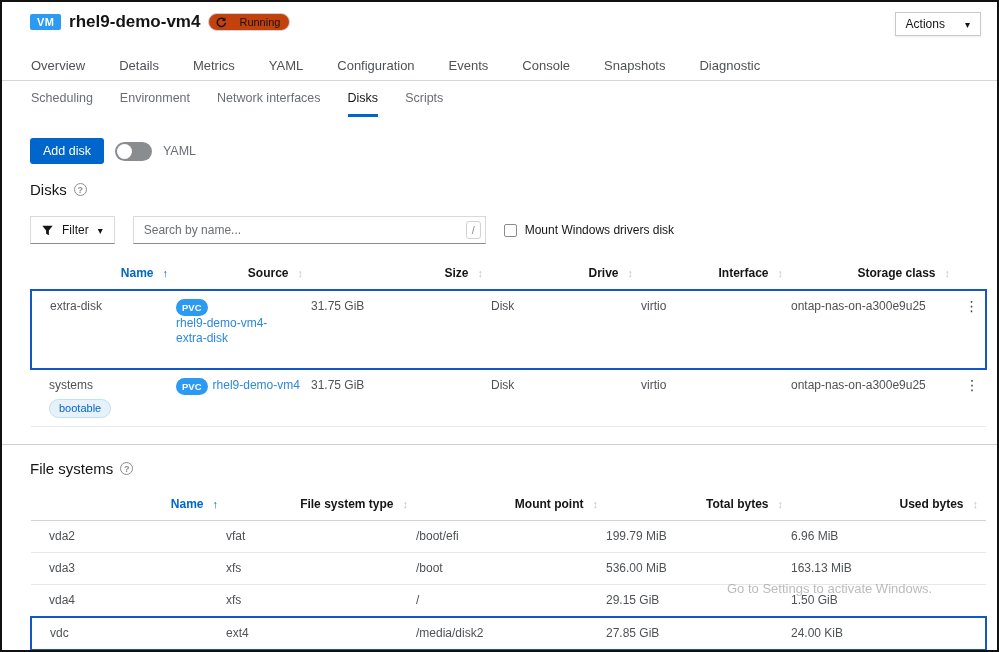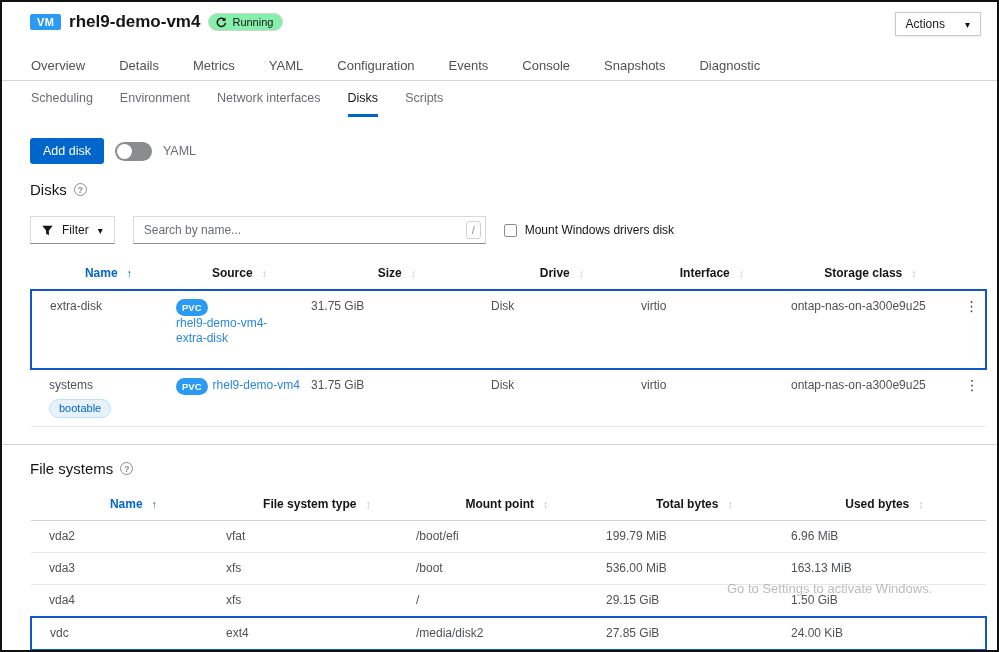--- a/index.html
+++ b/index.html
@@ -9,21 +9,21 @@
   .frame {
     position:relative; width:999px; height:652px;
     border:2px solid #111; background:#fff; overflow:hidden;
   }
 
   
   .vm-header { display:flex; justify-content:space-between; align-items:flex-start; padding:10px 16px 0 28px; height:48px; }
   .title-group { display:flex; align-items:center; gap:8px; }
   .kind-badge { background:var(--badge-blue,#2b9af3); color:#fff; font-size:11px; font-weight:700; padding:2px 7px; border-radius:2px; letter-spacing:.3px; }
   .vm-title { font-size:17px; font-weight:700; color:#151515; }
-  .status-badge { display:inline-flex; align-items:center; gap:5px; border:1px solid #d2d2d2; border-radius:11px; padding:2px 9px 2px 7px; font-size:11px; color:#151515; background:#86efac; }
+  .status-badge { display:inline-flex; align-items:center; gap:12px; border:1px solid #d2d2d2; border-radius:11px; padding:2px 9px 2px 7px; font-size:11px; color:#151515; background:#c2410c; }
   .actions-btn { display:inline-flex; align-items:center; gap:20px; border:1px solid #c9c9c9; background:#fff; font-family:inherit; font-size:12px; color:#151515; padding:4px 10px; cursor:pointer; box-shadow:0 1px 2px rgba(0,0,0,.08); }
   .actions-btn .caret { font-size:10px; color:#151515; }
 
   
   .tabs { display:flex; align-items:center; gap:34px; height:31px; padding-left:29px; border-bottom:1px solid #d6d6d6; }
   .tab { font-size:13px; color:#4f5255; cursor:pointer; white-space:nowrap; }
   .subtabs { display:flex; align-items:flex-end; gap:27px; height:36px; padding-left:29px; }
   .subtab { font-size:12.5px; color:#6a6e73; cursor:pointer; padding-bottom:9px; border-bottom:3px solid transparent; white-space:nowrap; }
   .subtab.active { color:#151515; border-bottom-color:var(--accent,#0066cc); }
 
@@ -44,21 +44,21 @@
   .filter-select .caret { font-size:10px; }
   .search-box { position:relative; width:353px; }
   .search-box input { width:100%; height:28px; border:1px solid #d9d9d9; border-bottom-color:#8a8d90; font-family:inherit; font-size:12px; color:#151515; padding:0 30px 0 10px; outline:none; }
   .search-box input::placeholder { color:#6a6e73; }
   .kbd-hint { position:absolute; right:5px; top:5px; border:1px solid #d2d2d2; border-radius:3px; color:#8a8d90; font-size:11px; line-height:16px; padding:0 5px; background:#fff; }
   .checkbox-wrap { display:inline-flex; align-items:center; gap:8px; font-size:12px; color:#151515; cursor:pointer; }
   .checkbox-wrap input { appearance:none; -webkit-appearance:none; width:13px; height:13px; border:1px solid #8a8d90; border-radius:2px; background:#fff; margin:0; cursor:pointer; }
 
   
   table { border-collapse:collapse; table-layout:fixed; width:955px; margin-top:15px; }
-  th { text-align:center; font-size:12px; font-weight:700; color:#151515; padding:7px 8px 9px 0; border-bottom:1px solid #d2d2d2; white-space:nowrap; }
+  th { text-align:right; font-size:12px; font-weight:700; color:#151515; padding:7px 8px 9px 0; border-bottom:1px solid #d2d2d2; white-space:nowrap; }
   th:first-child, td:first-child { padding-left:18px; }
   th .sort-icon { color:#c8c8c8; font-size:11px; margin-left:9px; font-weight:400; }
   th.sorted { color:var(--accent,#0066cc); }
   th.sorted .sort-icon { color:var(--accent,#0066cc); font-weight:700; }
   td { font-size:12px; color:#4f5255; padding:8px 8px 8px 0; border-bottom:1px solid #e8e8e8; vertical-align:top; line-height:15px; }
   td.kebab-cell { text-align:center; padding-right:0; }
   .kebab-btn { background:none; border:none; color:#3c3f42; font-size:14px; line-height:14px; cursor:pointer; letter-spacing:0; }
   tr.hl td { border-top:2px solid var(--highlight,#1257c9); border-bottom:2px solid var(--highlight,#1257c9); }
   tr.hl td:first-child { border-left:2px solid var(--highlight,#1257c9); }
   tr.hl td:last-child { border-right:2px solid var(--highlight,#1257c9); }

